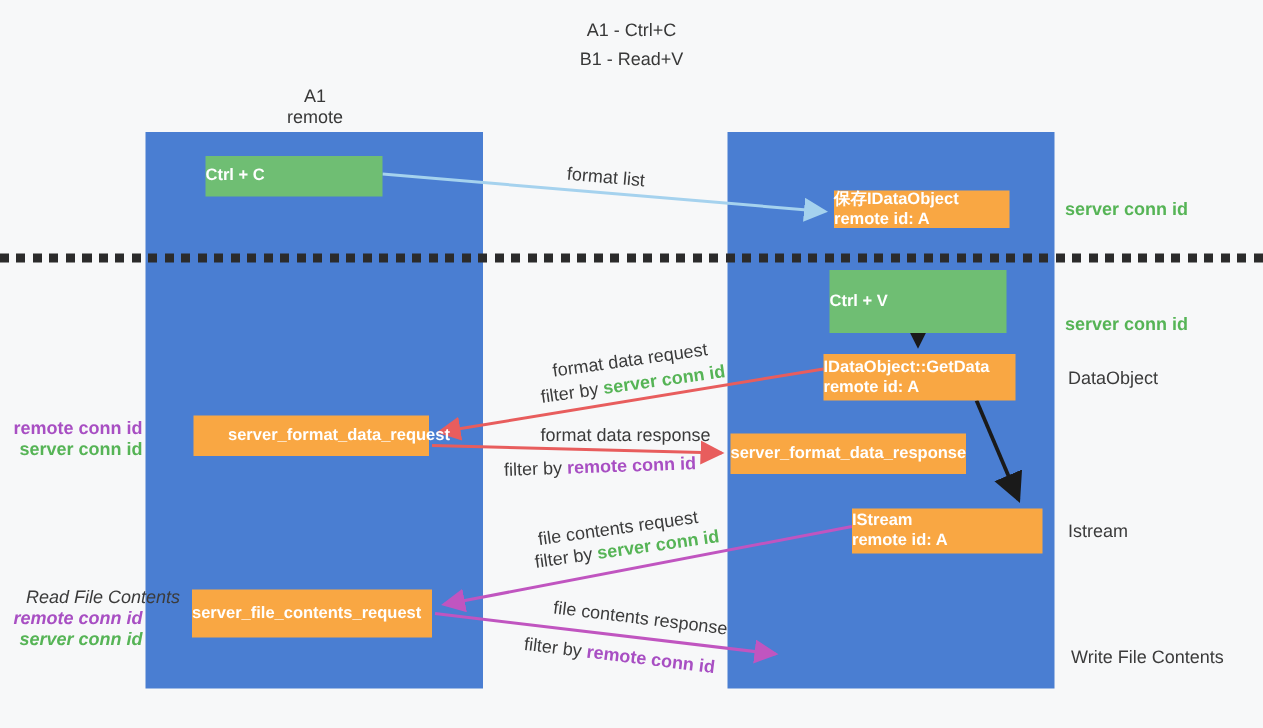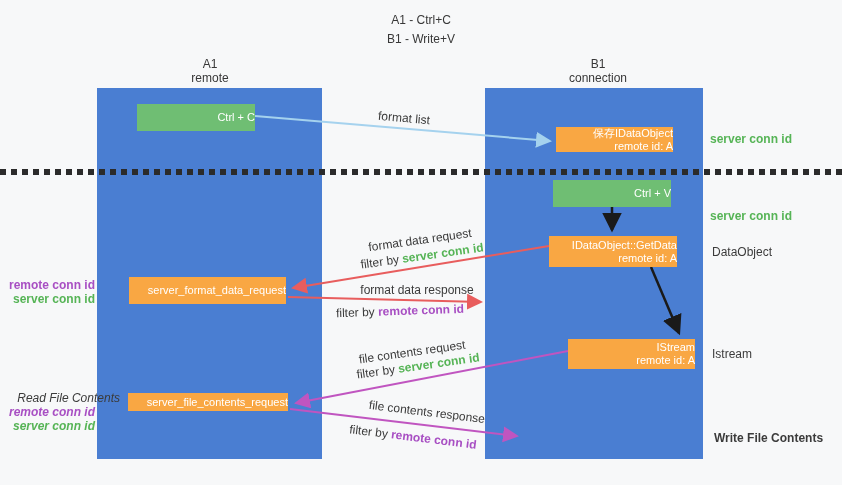--- a/index.html
+++ b/index.html
@@ -25,23 +25,23 @@
     background: #4a7ed2;
   }
   .dotted {
     position: absolute; left: 0; top: 169px; width: 842px; height: 6px;
     background: repeating-linear-gradient(90deg, #2b2b2b 0 6px, transparent 6px 11px);
   }
   svg.arrows { position: absolute; left: 0; top: 0; width: 842px; height: 485px; }
 
   .node {
     position: absolute; display: flex; flex-direction: column;
-    align-items: flex-end; justify-content: center;
+    align-items: flex-start; justify-content: center;
     color: #ffffff; font-size: 11px; line-height: 13px;
-    text-align: center; white-space: nowrap;
+    text-align: center; white-space: nowrap; font-weight: bold;
   }
   .node.green { background: #6fbe73; }
   .node.orange { background: #f9a743; }
 
   .lbl {
     position: absolute; white-space: nowrap; font-size: 12px; color: #3b3b3b;
     transform: translate(-50%, -50%);
   }
   .lbl b.green { color: #56b456; }
   .lbl b.purple { color: #a84fc3; }
@@ -49,30 +49,26 @@
   .side-purple { color: #a84fc3; font-weight: bold; }
   .left-stack { text-align: right; transform: none; }
 </style>
 </head>
 <body>
 
 <div class="canvas">
 
   <div class="title">
     <div>A1 - Ctrl+C</div>
-    <div>B1 - Write+V</div>
+    <div>B1 - Read+V</div>
   </div>
 
   <div class="col-header" style="left:130px;text-align:center;">
     <div>A1</div>
     <div>remote</div>
-  </div>
-  <div class="col-header" style="left:518px;">
-    <div>B1</div>
-    <div>connection</div>
   </div>
 
   <div class="column" style="left:97px; width:225px;"></div>
   <div class="column" style="left:485px; width:218px;"></div>
 
   <div class="dotted"></div>
 
   <svg class="arrows">
     <defs>
       <marker id="ah-blue" markerWidth="9" markerHeight="9" refX="7" refY="4" orient="auto">
@@ -99,40 +95,43 @@
 
   <div class="node green" style="left:137px; top:104px; width:118px; height:27px;">
     <div>Ctrl + C</div>
   </div>
 
   <div class="node orange" style="left:556px; top:127px; width:117px; height:25px;">
     <div>保存IDataObject</div>
     <div>remote id: A</div>
   </div>
 
-  <div class="node green" style="left:553px; top:180px; width:118px; height:27px;">
+  <div class="node green" style="left:553px; top:180px; width:118px; height:42px;">
     <div>Ctrl + V</div>
   </div>
 
   <div class="node orange" style="left:549px; top:236px; width:128px; height:31px;">
     <div>IDataObject::GetData</div>
     <div>remote id: A</div>
   </div>
 
   <div class="node orange" style="left:129px; top:277px; width:157px; height:27px;padding-left:23px;">
     <div>server_format_data_request</div>
   </div>
 
+  <div class="node orange" style="left:487px; top:289px; width:157px; height:27px;">
+    <div>server_format_data_response</div>
+  </div>
 
   <div class="node orange" style="left:568px; top:339px; width:127px; height:30px;">
     <div>IStream</div>
     <div>remote id: A</div>
   </div>
 
-  <div class="node orange" style="left:128px; top:393px; width:160px; height:18px;">
+  <div class="node orange" style="left:128px; top:393px; width:160px; height:32px;">
     <div>server_file_contents_request</div>
   </div>
 
 
   <div class="lbl" style="left:404px; top:118px; transform:translate(-50%,-50%) rotate(5deg);">format list</div>
 
   <div class="lbl" style="left:420px; top:240px; transform:translate(-50%,-50%) rotate(-8deg);">format data request</div>
   <div class="lbl" style="left:422px; top:256px; transform:translate(-50%,-50%) rotate(-8deg);">
     <span>filter by </span><b class="green">server conn id</b>
   </div>
@@ -149,21 +148,21 @@
 
   <div class="lbl" style="left:427px; top:412px; transform:translate(-50%,-50%) rotate(7deg);">file contents response</div>
   <div class="lbl" style="left:413px; top:437px; transform:translate(-50%,-50%) rotate(7deg);">
     <span>filter by </span><b class="purple">remote conn id</b>
   </div>
 
   <div class="lbl side-green" style="left:710px; top:139px; transform:translate(0,-50%);">server conn id</div>
   <div class="lbl side-green" style="left:710px; top:216px; transform:translate(0,-50%);">server conn id</div>
   <div class="lbl" style="left:712px; top:252px; transform:translate(0,-50%);">DataObject</div>
   <div class="lbl" style="left:712px; top:354px; transform:translate(0,-50%);">Istream</div>
-  <div class="lbl" style="left:714px; top:438px; transform:translate(0,-50%);font-weight:bold;">Write File Contents</div>
+  <div class="lbl" style="left:714px; top:438px; transform:translate(0,-50%);">Write File Contents</div>
 
   <div class="lbl left-stack" style="left:auto; right:747px; top:278px;">
     <div class="side-purple">remote conn id</div>
     <div class="side-green">server conn id</div>
   </div>
   <div class="lbl left-stack" style="left:auto; right:722px; top:391px;font-style:italic;">
     <div>Read File Contents</div>
     <div class="side-purple" style="margin-right:25px;">remote conn id</div>
     <div class="side-green" style="margin-right:25px;">server conn id</div>
   </div>

